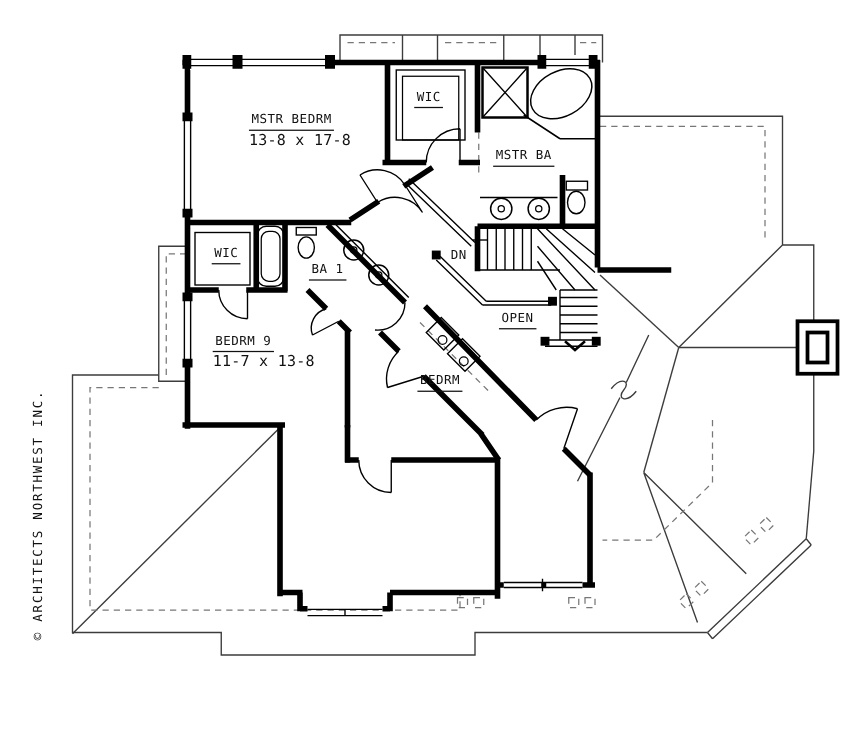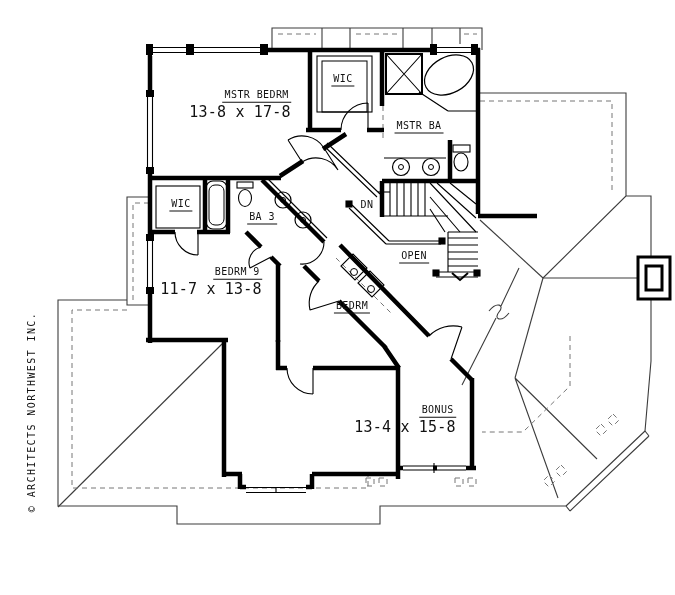--- a/index.html
+++ b/index.html
@@ -2,25 +2,25 @@
 <html><head>
 <meta charset="utf-8">
 <style>
   html,body{margin:0;padding:0;background:#ffffff;}
   #plan{
     position:relative;width:675px;height:595px;background:#ffffff;overflow:hidden;
     font-family:"DejaVu Sans Mono", monospace;
   }
   #plan svg{position:absolute;left:0;top:0;}
   .lbl{
-    position:absolute;transform:translate(-50%,-50%);text-align:right;
+    position:absolute;transform:translate(-50%,-50%);text-align:left;
     color:#111;line-height:1.3;white-space:nowrap;font-size:10px;letter-spacing:.4px;
   }
   .lbl .nm{display:inline-block;border-bottom:1.2px solid #111;padding:0 2px 1px;}
-  .lbl .dm{display:block;font-size:15px;letter-spacing:.2px;}
+  .lbl .dm{display:block;font-size:12px;letter-spacing:.2px;}
   .lbl.plain .nm{border-bottom:none;}
   #copyright{
     position:absolute;left:31px;top:412px;transform:translate(-50%,-50%) rotate(-90deg);
     font-size:10px;letter-spacing:1.4px;color:#111;white-space:nowrap;
   }
 </style>
 </head>
 <body>
 
 <div id="plan">
@@ -210,34 +210,30 @@
   <div class="lbl" style="left:343px;top:79px">
     <span class="nm">WIC</span>
   </div>
   <div class="lbl" style="left:419px;top:126px">
     <span class="nm">MSTR BA</span>
   </div>
   <div class="lbl" style="left:181px;top:204px">
     <span class="nm">WIC</span>
   </div>
   <div class="lbl" style="left:262px;top:217px">
-    <span class="nm">BA 3</span>
+    <span class="nm">BA 1</span>
   </div>
   <div class="lbl" style="left:211px;top:282px">
     <span class="nm">BEDRM 9</span>
     <span class="dm">11-7 x 13-8</span>
   </div>
   <div class="lbl plain" style="left:367px;top:205px">
     <span class="nm">DN</span>
   </div>
   <div class="lbl" style="left:414px;top:256px">
     <span class="nm">OPEN</span>
   </div>
   <div class="lbl" style="left:352px;top:306px">
     <span class="nm">BEDRM</span>
   </div>
-  <div class="lbl" style="left:405px;top:420px">
-    <span class="nm">BONUS</span>
-    <span class="dm">13-4 x 15-8</span>
-  </div>
 
   <div id="copyright">© ARCHITECTS NORTHWEST INC.</div>
 </div>
 
 </body></html>

